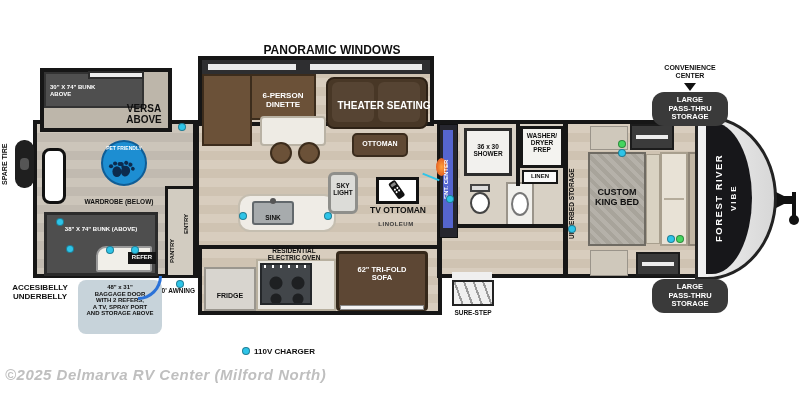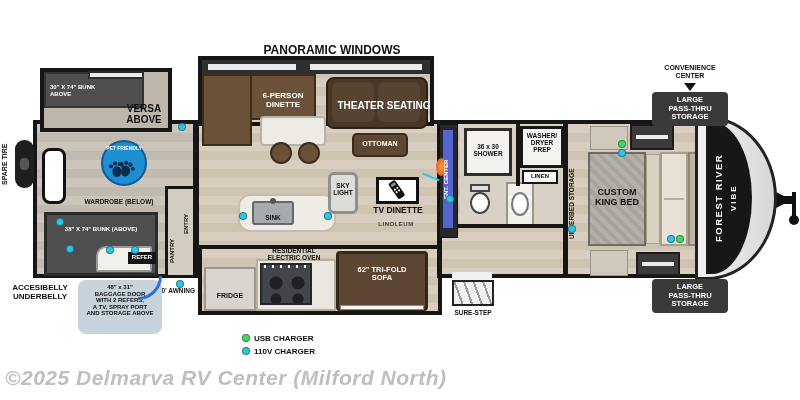--- a/index.html
+++ b/index.html
@@ -9,21 +9,21 @@
   .abs { position:absolute; }
   .lbl { position:absolute; font-weight:700; color:#101010; line-height:1.1; white-space:pre-line; z-index:20; }
   .wlbl { color:#fff; }
   .ctr { text-align:center; }
   .vlbl { writing-mode:vertical-rl; transform:rotate(180deg); text-align:center; }
   .wall { position:absolute; background:#161616; z-index:14; }
   .wood { background:repeating-linear-gradient(180deg,#d8cdbe 0 9px,#cfc3b2 9px 18px); }
   .graywood { background:repeating-linear-gradient(180deg,#ccc5ba 0 9px,#c1bab0 9px 18px); }
   .slide { position:absolute; border:4px solid #161616; z-index:8; }
   .furn { position:absolute; z-index:12; }
-  .badge { position:absolute; background:var(--c-label-bg,#3a3a3a); color:#fff; border-radius:4px;
+  .badge { position:absolute; background:var(--c-label-bg,#3a3a3a); color:#fff; border-radius:12px;
            display:flex; align-items:center; justify-content:center; text-align:center;
            font-weight:700; white-space:pre-line; line-height:1.15; z-index:26; }
   .dot { position:absolute; width:8px; height:8px; border-radius:50%;
          border:1px solid rgba(0,0,0,.35); transform:translate(-50%,-50%); z-index:30; }
   .dot.cyan  { background:var(--c-outlet-110v,#2ec4e8); }
   .dot.green { background:var(--c-usb-charger,#45d65f); }
   .dot-inline { display:inline-block; width:8px; height:8px; border-radius:50%;
                 border:1px solid rgba(0,0,0,.35); margin-right:4px; vertical-align:-1px; }
   .arrow-down { position:absolute; width:0; height:0; border-left:6px solid transparent;
                 border-right:6px solid transparent; border-top:8px solid #111; z-index:26; }
@@ -130,44 +130,41 @@
         <g transform="rotate(-35 13 11)">
           <rect x="9" y="1" width="8" height="19" rx="2" fill="#111"></rect>
           <rect x="10.5" y="3" width="5" height="3" fill="#888"></rect>
           <circle cx="11.5" cy="9.5" r="1" fill="#fff"></circle>
             <circle cx="14.5" cy="9.5" r="1" fill="#fff"></circle>
           <circle cx="11.5" cy="12.5" r="1" fill="#fff"></circle>
             <circle cx="14.5" cy="12.5" r="1" fill="#fff"></circle>
         </g>
       </svg>
     </span>
-    <div class="lbl ctr" style="left:358px;top:206px;width:80px;font-size:8.5px;">TV DINETTE</div>
+    <div class="lbl ctr" style="left:358px;top:206px;width:80px;font-size:8.5px;">TV OTTOMAN</div>
     <div class="lbl ctr" style="left:364px;top:221px;width:64px;font-size:6px;letter-spacing:.5px;color:#3a3a3a;">LINOLEUM</div>
 
     <div class="lbl ctr" style="left:256px;top:247px;width:76px;font-size:6.5px;">RESIDENTIAL
 ELECTRIC OVEN</div>
 
     <div class="slide wood" style="left:198px;top:245px;width:244px;height:70px;"></div>
     <div class="furn" style="left:204px;top:267px;width:52px;height:44px;background:#d8d5cf;border:2px solid #9a968e;"></div>
     <div class="lbl ctr" style="left:206px;top:292px;width:48px;font-size:7px;">FRIDGE</div>
     <div class="furn" style="left:256px;top:259px;width:80px;height:52px;background:#eae7e0;border:2px solid #b8b09f;"></div>
     <div class="furn" style="left:260px;top:263px;width:52px;height:42px;background:#42464a;border:2px solid #24272a;
                 background-image:radial-gradient(circle at 14px 18px,#1e2022 6px,transparent 7px),
                                  radial-gradient(circle at 36px 18px,#1e2022 6px,transparent 7px),
                                  radial-gradient(circle at 14px 34px,#1e2022 5px,transparent 6px),
                                  radial-gradient(circle at 36px 34px,#1e2022 5px,transparent 6px);"></div>
     <div class="furn" style="left:264px;top:265px;width:44px;height:3px;background:repeating-linear-gradient(90deg,#fff 0 2px,transparent 2px 8px);"></div>
     <div class="furn" style="left:336px;top:251px;width:92px;height:60px;background:#5d4734;border:3px solid #35281a;border-radius:4px;"></div>
     <div class="lbl wlbl ctr" style="left:346px;top:266px;width:72px;font-size:7.5px;">62" TRI-FOLD
 SOFA</div>
     <div class="abs" style="left:340px;top:305px;width:84px;height:5px;background:#f4f4f4;border:1px solid #888;z-index:13;"></div>
 
-    <div class="lbl" style="left:242px;top:325px;font-size:8px;">
-      <span class="dot-inline" style="background:var(--c-usb-charger,#45d65f);"></span><span>USB CHARGER</span>
-    </div>
     <div class="lbl" style="left:242px;top:338px;font-size:8px;">
       <span class="dot-inline" style="background:var(--c-outlet-110v,#2ec4e8);"></span><span>110V CHARGER</span>
     </div>
 
     <div class="lbl ctr" style="left:6px;top:284px;width:68px;font-size:8px;">ACCESIBELLY
 UNDERBELLY</div>
     <div class="abs" style="left:78px;top:280px;width:84px;height:54px;background:var(--c-callout-bg,#c7d3da);border-radius:8px;z-index:24;"></div>
     <div class="lbl ctr" style="left:79px;top:284px;width:82px;font-size:6px;z-index:25;">48" x 31"
 BAGGAGE DOOR
 WITH 2 REFERS,
@@ -254,14 +251,14 @@
       <div class="dot cyan" style="left: 243px; top: 216px;"></div>
       <div class="dot cyan" style="left: 328px; top: 216px;"></div>
       <div class="dot cyan" style="left: 450px; top: 199px;"></div>
       <div class="dot cyan" style="left: 572px; top: 229px;"></div>
       <div class="dot cyan" style="left: 622px; top: 153px;"></div>
       <div class="dot cyan" style="left: 671px; top: 239px;"></div>
       <div class="dot green" style="left: 622px; top: 144px;"></div>
       <div class="dot green" style="left: 680px; top: 239px;"></div>
     </div>
 
-  <div class="abs" style="left:5px;top:366px;font-size:21px;font-weight:700;font-style:italic;color:#bfbfbf;letter-spacing:.5px;">©2025 Delmarva RV Center (Milford North)</div>
+  <div class="abs" style="left:5px;top:366px;font-size:15px;font-weight:700;font-style:italic;color:#bfbfbf;letter-spacing:.5px;">©2025 Delmarva RV Center (Milford North)</div>
 </div>
 
 </body></html>

